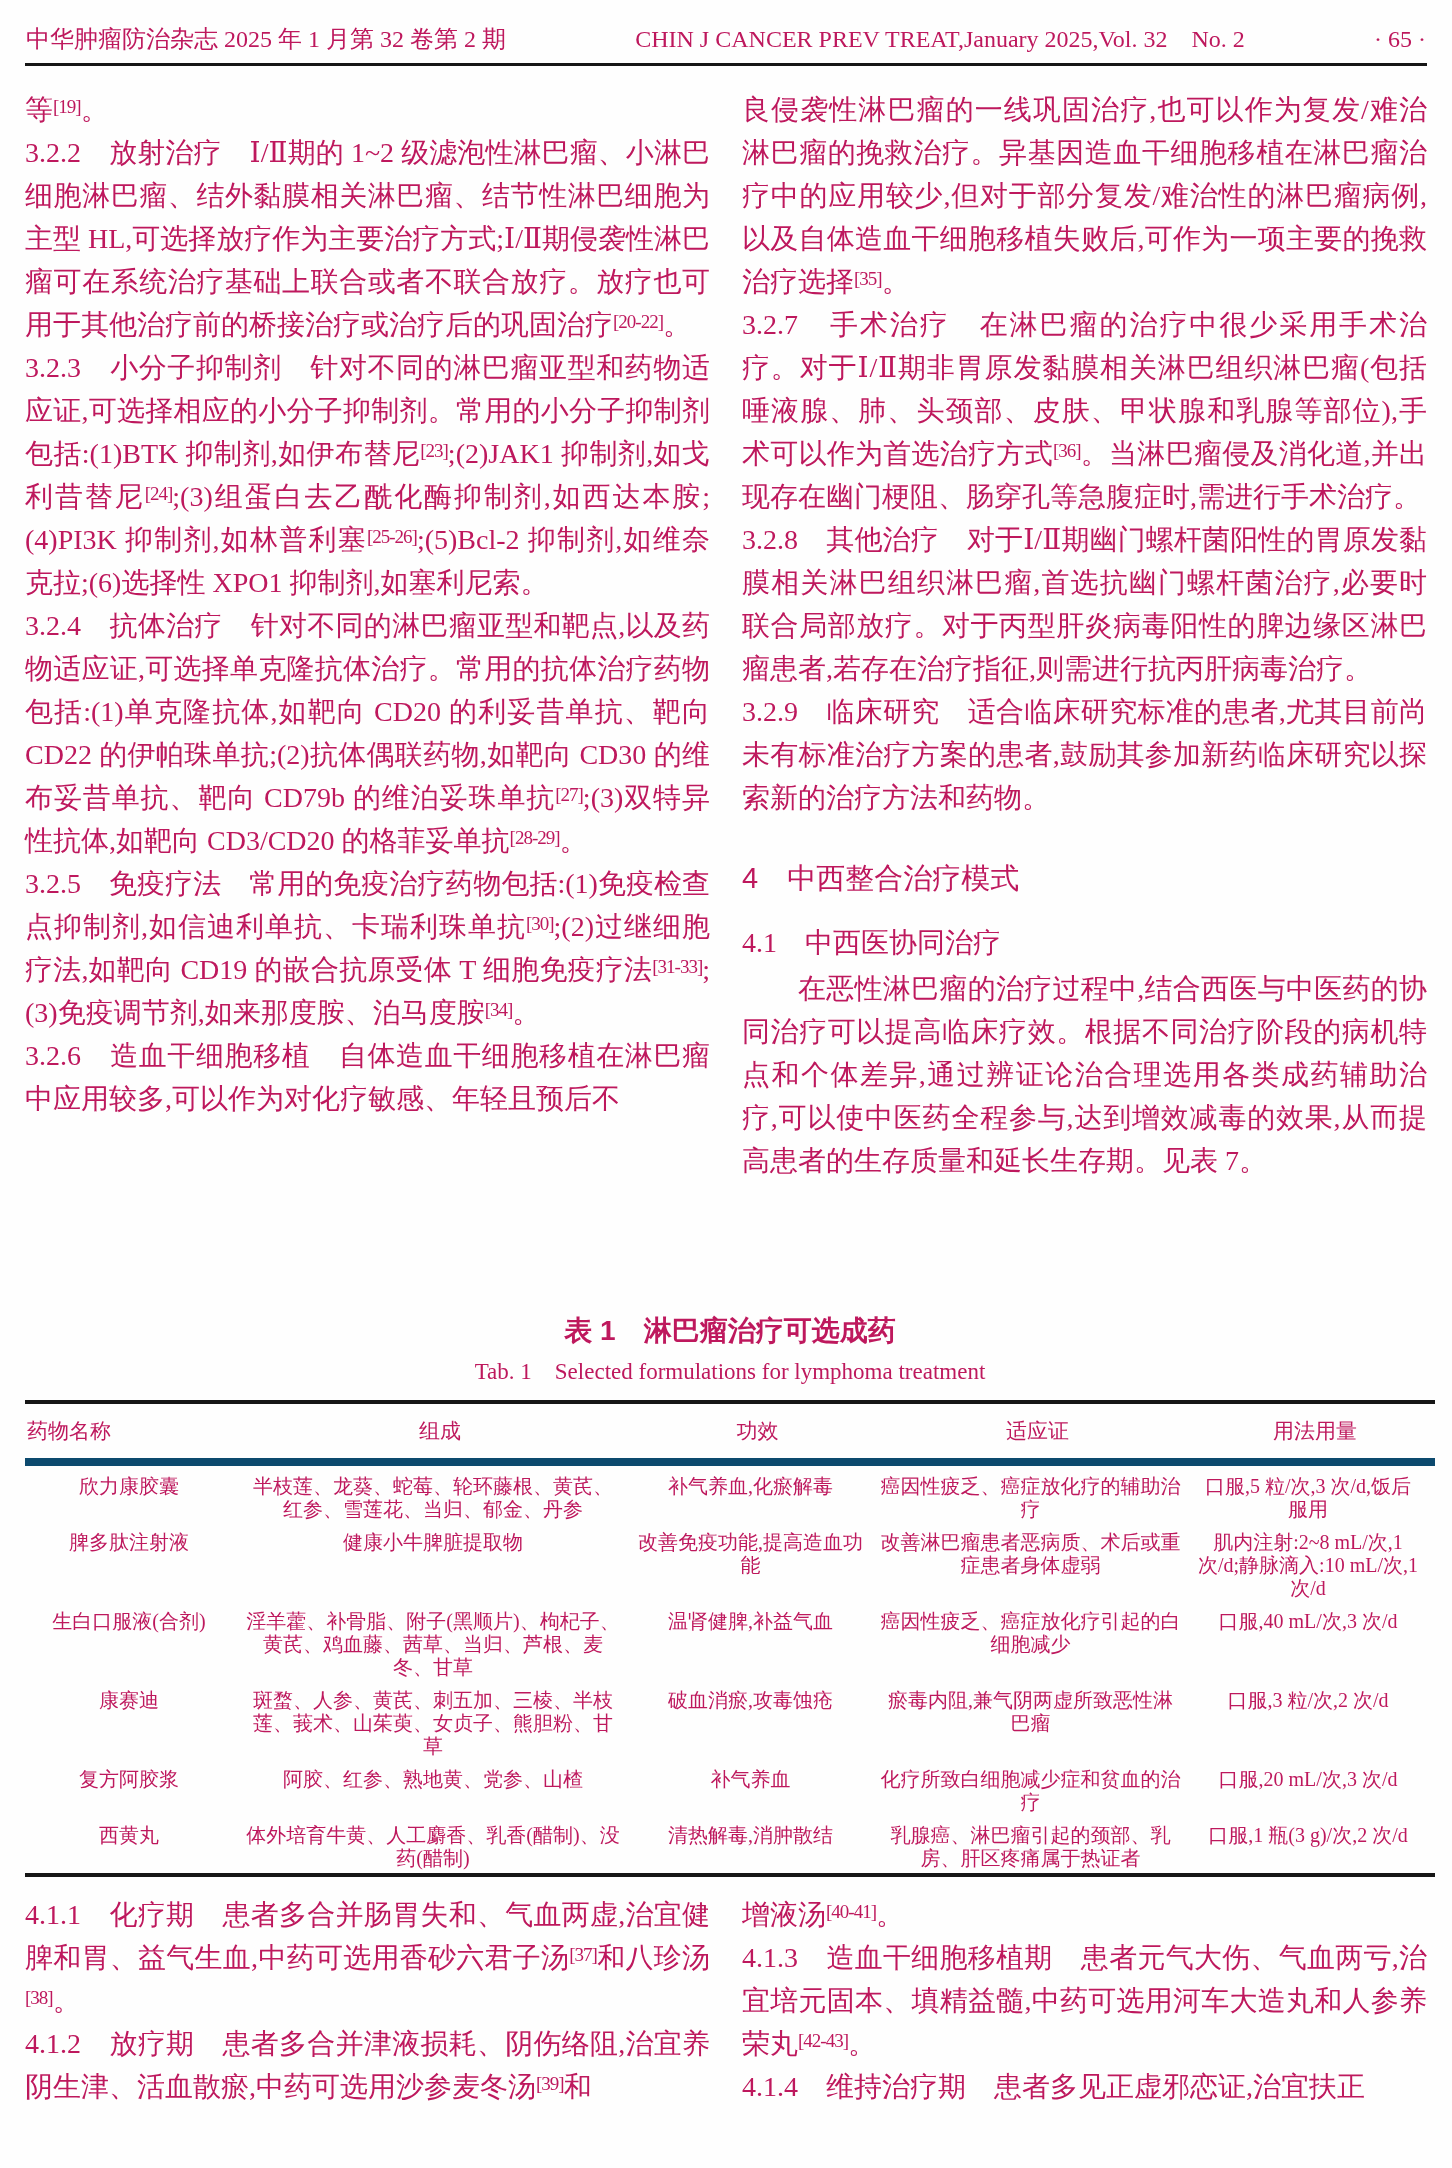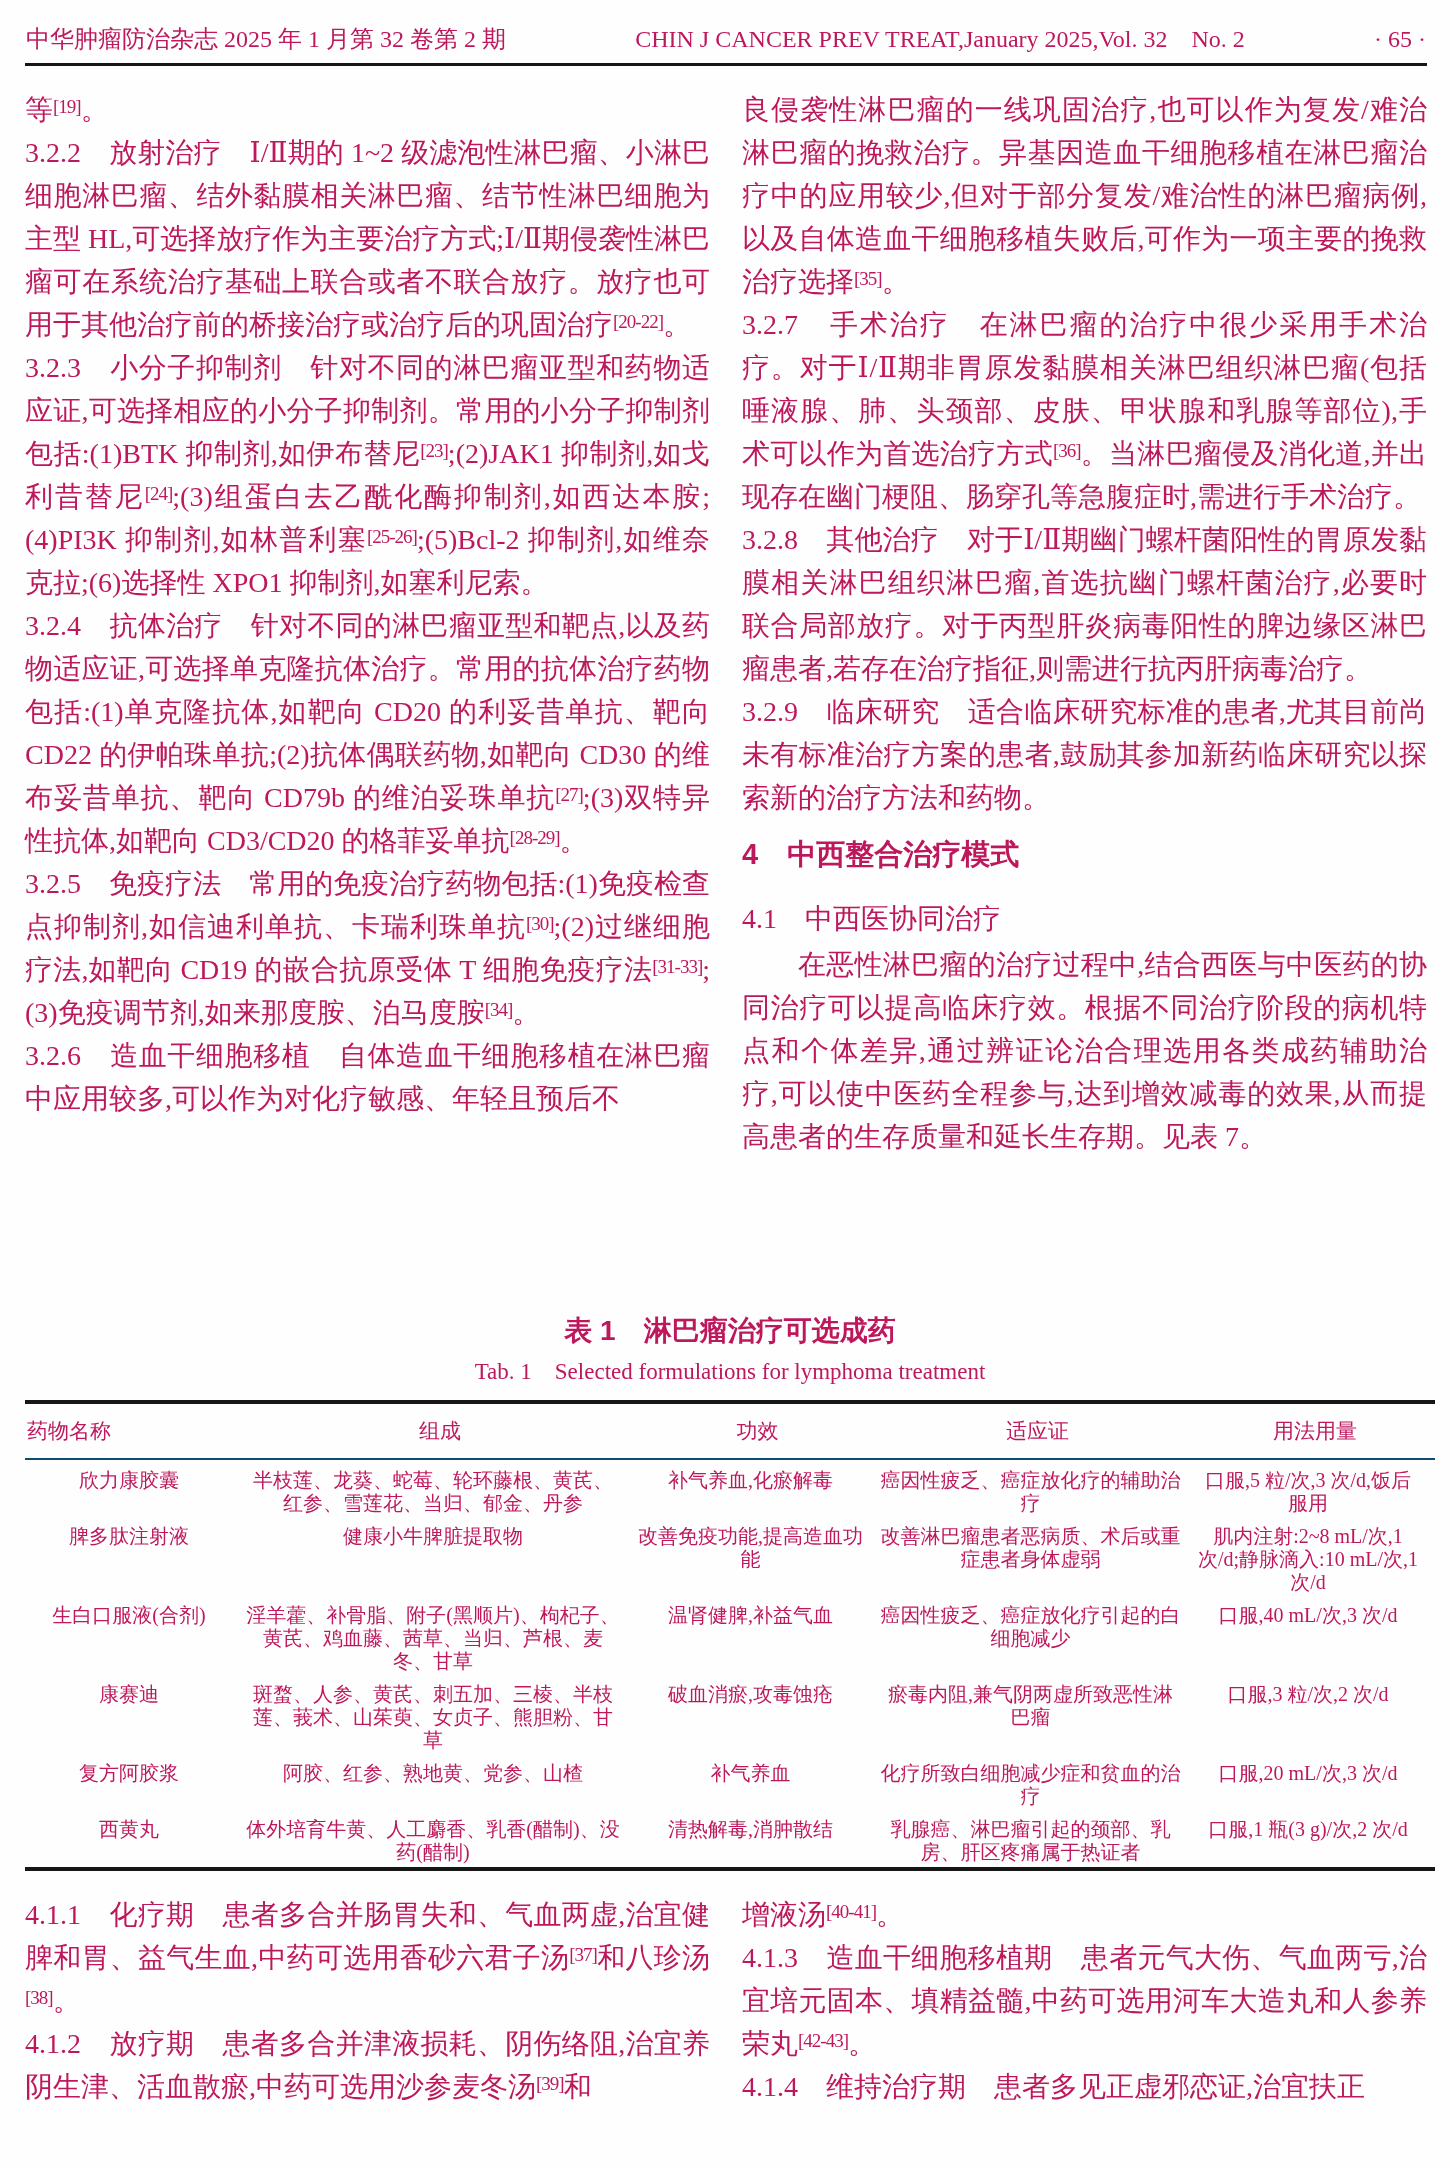--- a/index.html
+++ b/index.html
@@ -29,36 +29,36 @@
     display:flex;column-gap:32px;
   }
   .cols.main{top:88px;}
   .cols.bottom{top:1893px;}
   .col{width:685px;font-size:28px;line-height:43px;text-align:justify;text-justify:inter-ideograph;}
   .col p{margin:0;}
   .col p.indent{text-indent:2em;}
   sup{font-size:19px;line-height:0;vertical-align:6px;letter-spacing:-1px;}
   .sec-h{
     font-family:"Liberation Sans","DejaVu Sans",sans-serif;
-    font-weight:bold;font-size:29px;line-height:43px;
-    margin:14px 0 21px !important;text-align:left;
+    font-weight:normal;font-size:29px;line-height:43px;
+    margin:38px 0 21px !important;text-align:left;
   }
   .sub-h{margin:0 0 3px !important;text-align:left;}
   
   .table-block{position:absolute;left:25px;top:1316px;width:1410px;}
   .tbl-title-cn{
     text-align:center;font-family:"Liberation Sans","DejaVu Sans",sans-serif;
     font-weight:bold;font-size:28px;line-height:30px;margin:0 0 12px;
   }
   .tbl-title-en{text-align:center;font-size:23px;line-height:28px;margin:0 0 14px;}
   table.formulations{
     width:100%;border-collapse:collapse;table-layout:fixed;
     border-top:4px solid #161616;border-bottom:4px solid #161616;
   }
-  table.formulations thead tr{border-bottom:2px solid #0c4a6e;}
+  table.formulations thead tr{border-bottom:8px solid #0c4a6e;}
   table.formulations th{
     font-weight:normal;font-size:21px;line-height:24px;
     padding:15px 4px;text-align:center;
   }
   table.formulations th.c0{text-align:left;padding-left:2px;}
   table.formulations td{
     font-size:20px;line-height:23px;vertical-align:top;
     text-align:center;padding:7px 14px 3px 0;
   }
   table.formulations td.c0{padding-left:2px;}

